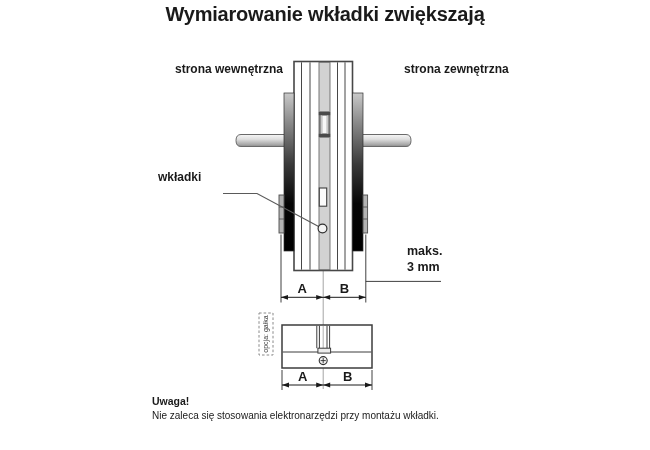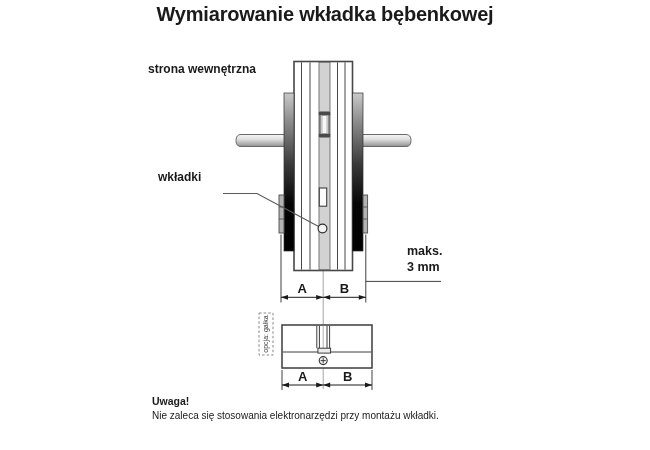--- a/index.html
+++ b/index.html
@@ -16,20 +16,21 @@
   .title {
     top: 3px; left: 0; width: 650px;
     text-align: center;
     font-size: 20px; font-weight: bold;
     letter-spacing: -0.2px;
   }
   .side-label {
     top: 62px;
     font-size: 12px; font-weight: bold;
     white-space: nowrap;
+    margin-left: 27px;
   }
   .side-label.inner { left: 148px; }
   .side-label.outer { left: 377px; }
   .screw-label {
     left: 158px; top: 170px;
     font-size: 12px; font-weight: bold;
     line-height: 15px;
   }
   .screw-label span { display: block; }
   .max-label {
@@ -157,23 +158,24 @@
       <line x1="282" y1="370" x2="282" y2="390" stroke="#2b2b2b" stroke-width="0.9"></line>
       <line x1="372" y1="370" x2="372" y2="390" stroke="#2b2b2b" stroke-width="0.9"></line>
       <line x1="282" y1="385" x2="372" y2="385" stroke="#1a1a1a" stroke-width="1"></line>
       <polygon points="282,385 289,382.6 289,387.4" fill="#1a1a1a"></polygon>
       <polygon points="323.2,385 316.2,382.6 316.2,387.4" fill="#1a1a1a"></polygon>
       <polygon points="323.2,385 330.2,382.6 330.2,387.4" fill="#1a1a1a"></polygon>
       <polygon points="372,385 365,382.6 365,387.4" fill="#1a1a1a"></polygon>
     </g>
   </svg>
 
-  <div class="abs title">Wymiarowanie wkładka bębenkowej</div>
+  <div class="abs title">Wymiarowanie wkładki zwiększają</div>
 
   <div class="abs side-label inner">strona wewnętrzna</div>
+  <div class="abs side-label outer">strona zewnętrzna</div>
 
   <div class="abs screw-label">
     <span>wkładki</span>
   </div>
 
   <div class="abs max-label">
     <span>maks.</span>
     <span>3 mm</span>
   </div>
 

